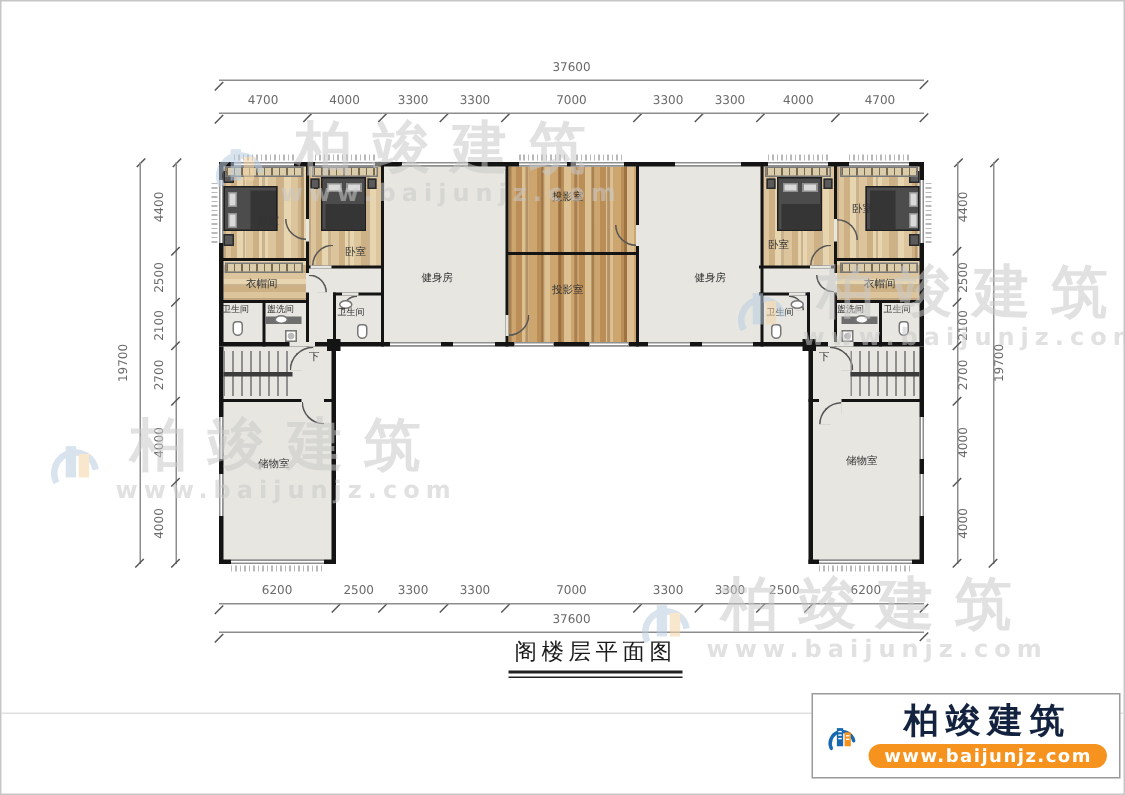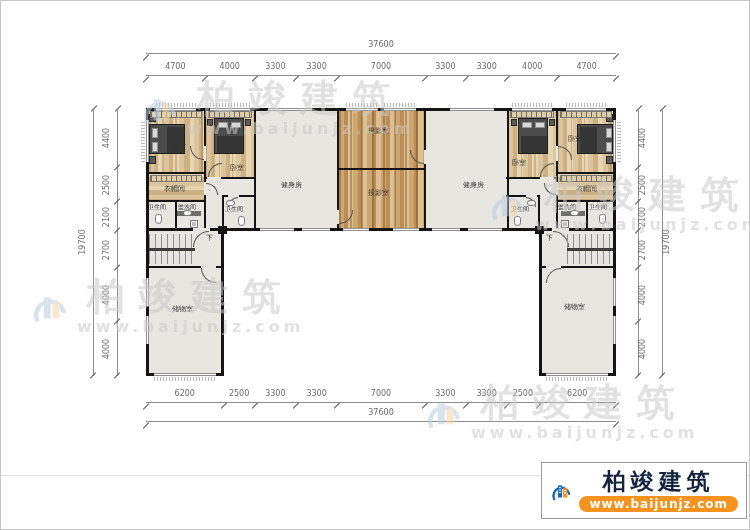--- a/index.html
+++ b/index.html
@@ -364,20 +364,24 @@
     <span class="rl" style="left:430px;top:78px;">衣帽间</span>
     <span class="rl s" style="left:412px;top:96px;">盥洗间</span>
     <span class="rl s" style="left:443px;top:96px;">卫生间</span>
     <span class="rl s" style="left:365px;top:98px;">卫生间</span>
     <span class="rl" style="left:26px;top:198px;">储物室</span>
     <span class="rl" style="left:418px;top:196px;">储物室</span>
     <span class="rl" style="left:60px;top:127px;">下</span>
     <span class="rl" style="left:400px;top:127px;">下</span>
   </div>
 
+  <div class="title">
+    <div class="tt">阁楼层平面图</div>
+    <div class="ul"></div>
+  </div>
 
   <div class="wm" style="left:138px;top:78px;">
     <svg width="40" height="46" viewBox="0 0 46 46">
         <path d="M10 40 A16 16 0 1 1 40 30" stroke="#b9cde0" stroke-width="5" fill="none"></path>
         <rect x="17" y="12" width="8" height="24" fill="#b9cde0"></rect>
         <rect x="27" y="18" width="8" height="18" fill="#f3d4a6"></rect>
       </svg>
     <div class="t">
         <div class="c">柏竣建筑</div>
         <div class="u">www.baijunjz.com</div>

